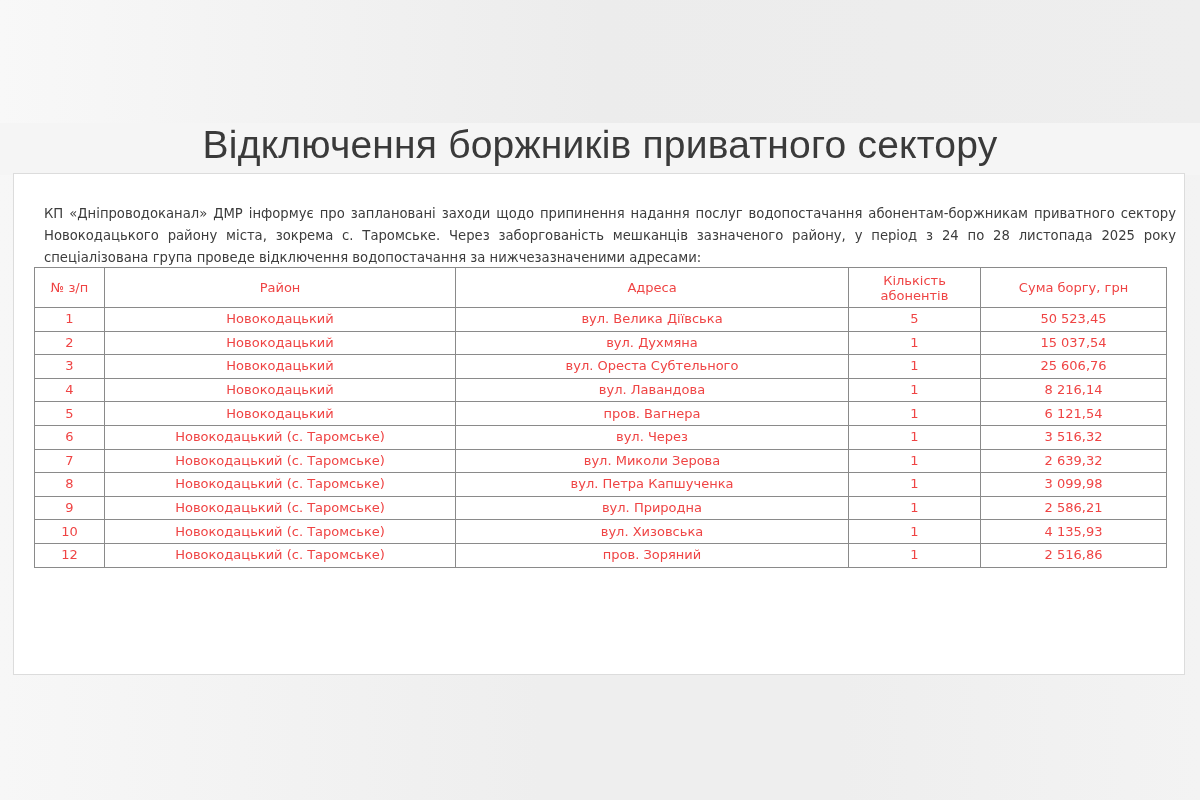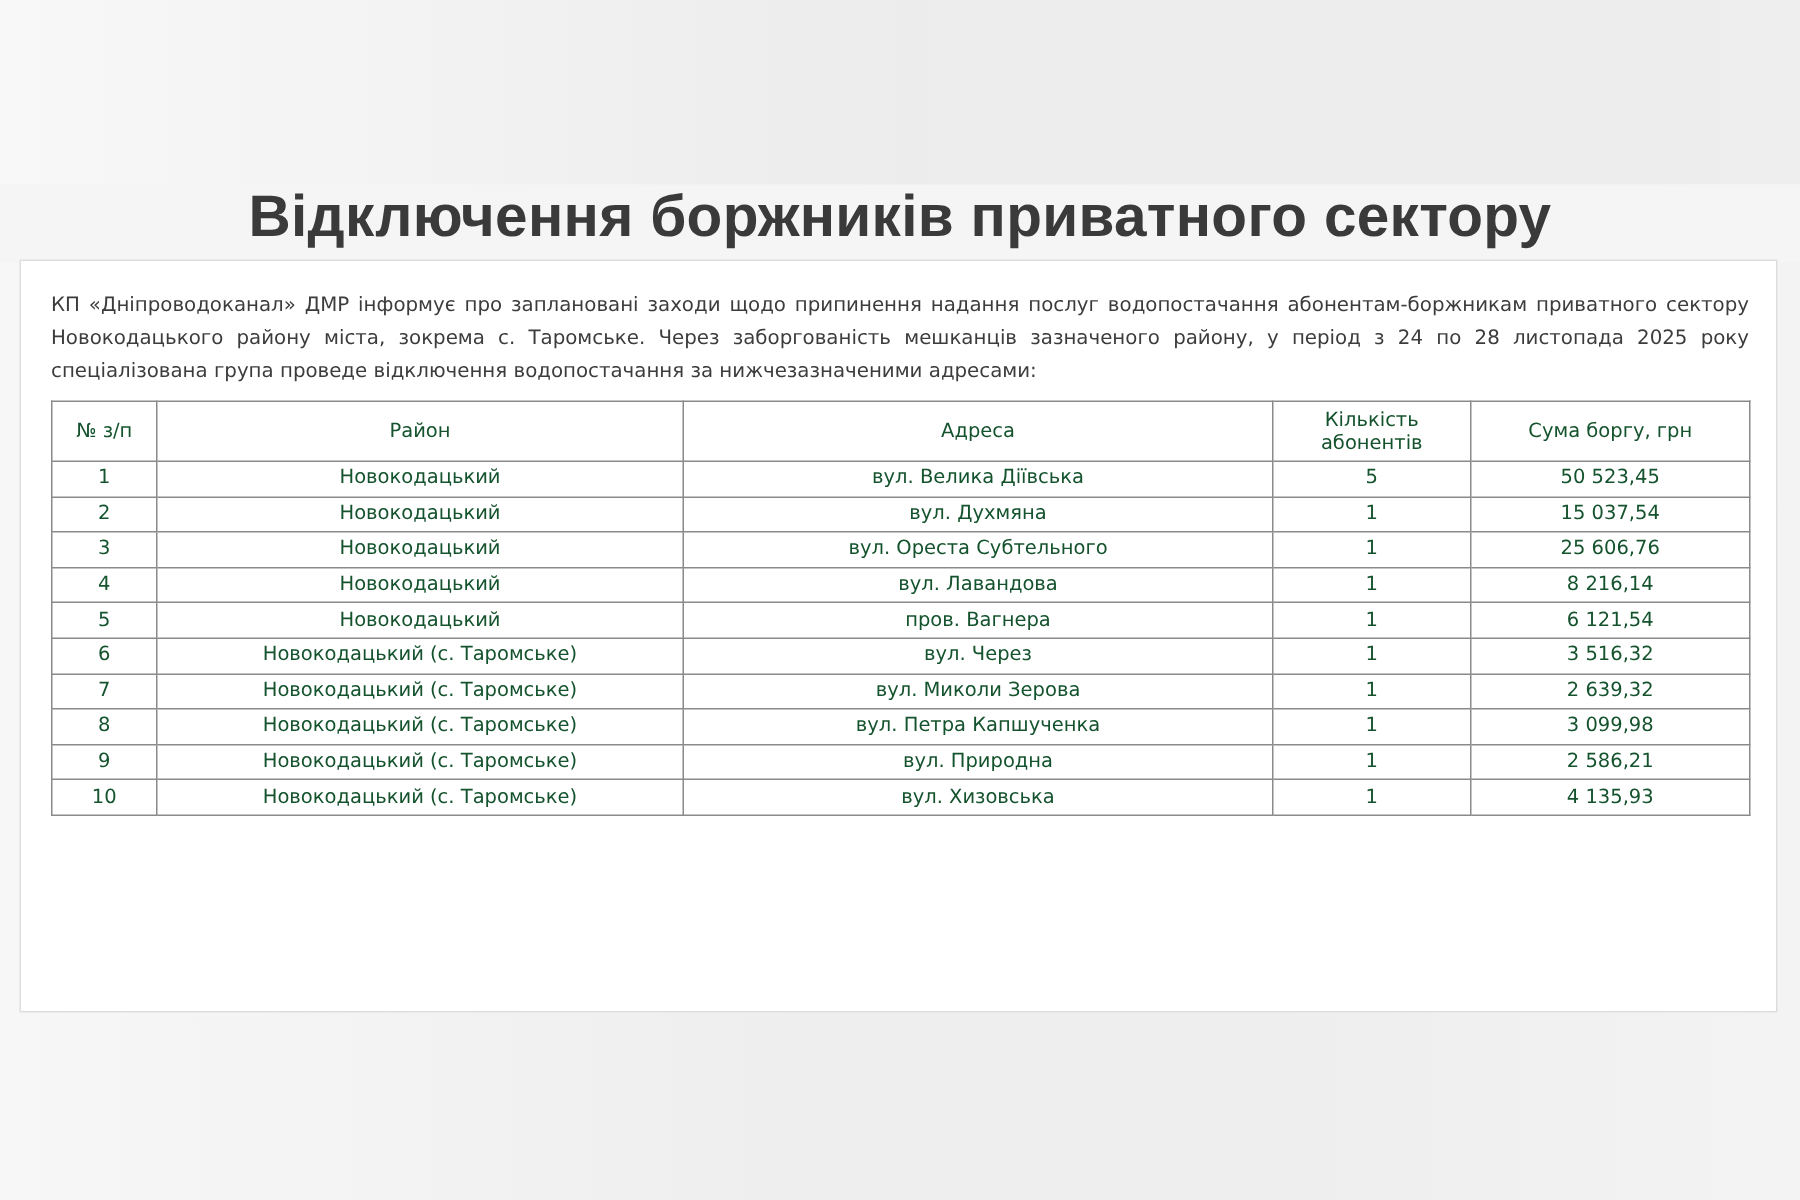--- a/index.html
+++ b/index.html
@@ -12,37 +12,37 @@
     position: absolute; left: 0; top: 0; width: 1200px; height: 123px;
     background: linear-gradient(90deg, #f8f8f8 0%, #ececec 50%, #eeeeee 100%);
   }
   .title-band {
     position: absolute; left: 0; top: 123px; width: 1200px; height: 52px;
     background: #f5f5f5;
   }
   .page-title {
     position: absolute; left: 0; top: 122px; width: 1200px; text-align: center;
     font-family: "Liberation Sans", sans-serif;
-    font-size: 39px; line-height: 46px; color: #3a3a3a; font-weight: bold;
+    font-size: 39px; line-height: 46px; color: #3a3a3a; font-weight: normal;
     margin: 0; letter-spacing: 0.2px;
   }
   .panel {
     position: absolute; left: 13px; top: 173px; width: 1172px; height: 502px;
     background: #ffffff; border: 1px solid #dcdcdc; box-sizing: border-box;
   }
   .intro {
     position: absolute; left: 34px; top: 193px; width: 1132px;
     font-family: "DejaVu Sans", sans-serif;
     font-size: 13.2px; line-height: 22px; color: #3c3c3c;
-    text-align: justify; margin: 0;
+    text-align: justify; margin: 10px;
   }
   table.debtors {
     position: absolute; left: 34px; top: 267px; width: 1132px;
     border-collapse: collapse; table-layout: fixed;
-    font-family: "DejaVu Sans", sans-serif; font-size: 13px; color: #14532d;
+    font-family: "DejaVu Sans", sans-serif; font-size: 13px; color: #ef4444;
   }
   table.debtors th, table.debtors td {
     border: 1px solid #8a8a8a; text-align: center; vertical-align: middle;
     padding: 0 4px; font-weight: normal; overflow: hidden; white-space: nowrap;
   }
   table.debtors th { height: 39px; line-height: 15px; white-space: normal; }
   table.debtors td { height: 22.6px; line-height: 16px; }
 </style>
 </head>
 <body>
@@ -137,14 +137,21 @@
       <td>1</td>
       <td>2 586,21</td>
     </tr>
     <tr>
       <td>10</td>
       <td>Новокодацький (с. Таромське)</td>
       <td>вул. Хизовська</td>
       <td>1</td>
       <td>4 135,93</td>
     </tr>
+    <tr>
+      <td>12</td>
+      <td>Новокодацький (с. Таромське)</td>
+      <td>пров. Зоряний</td>
+      <td>1</td>
+      <td>2 516,86</td>
+    </tr>
   </tbody>
 </table>
 
 </body></html>

